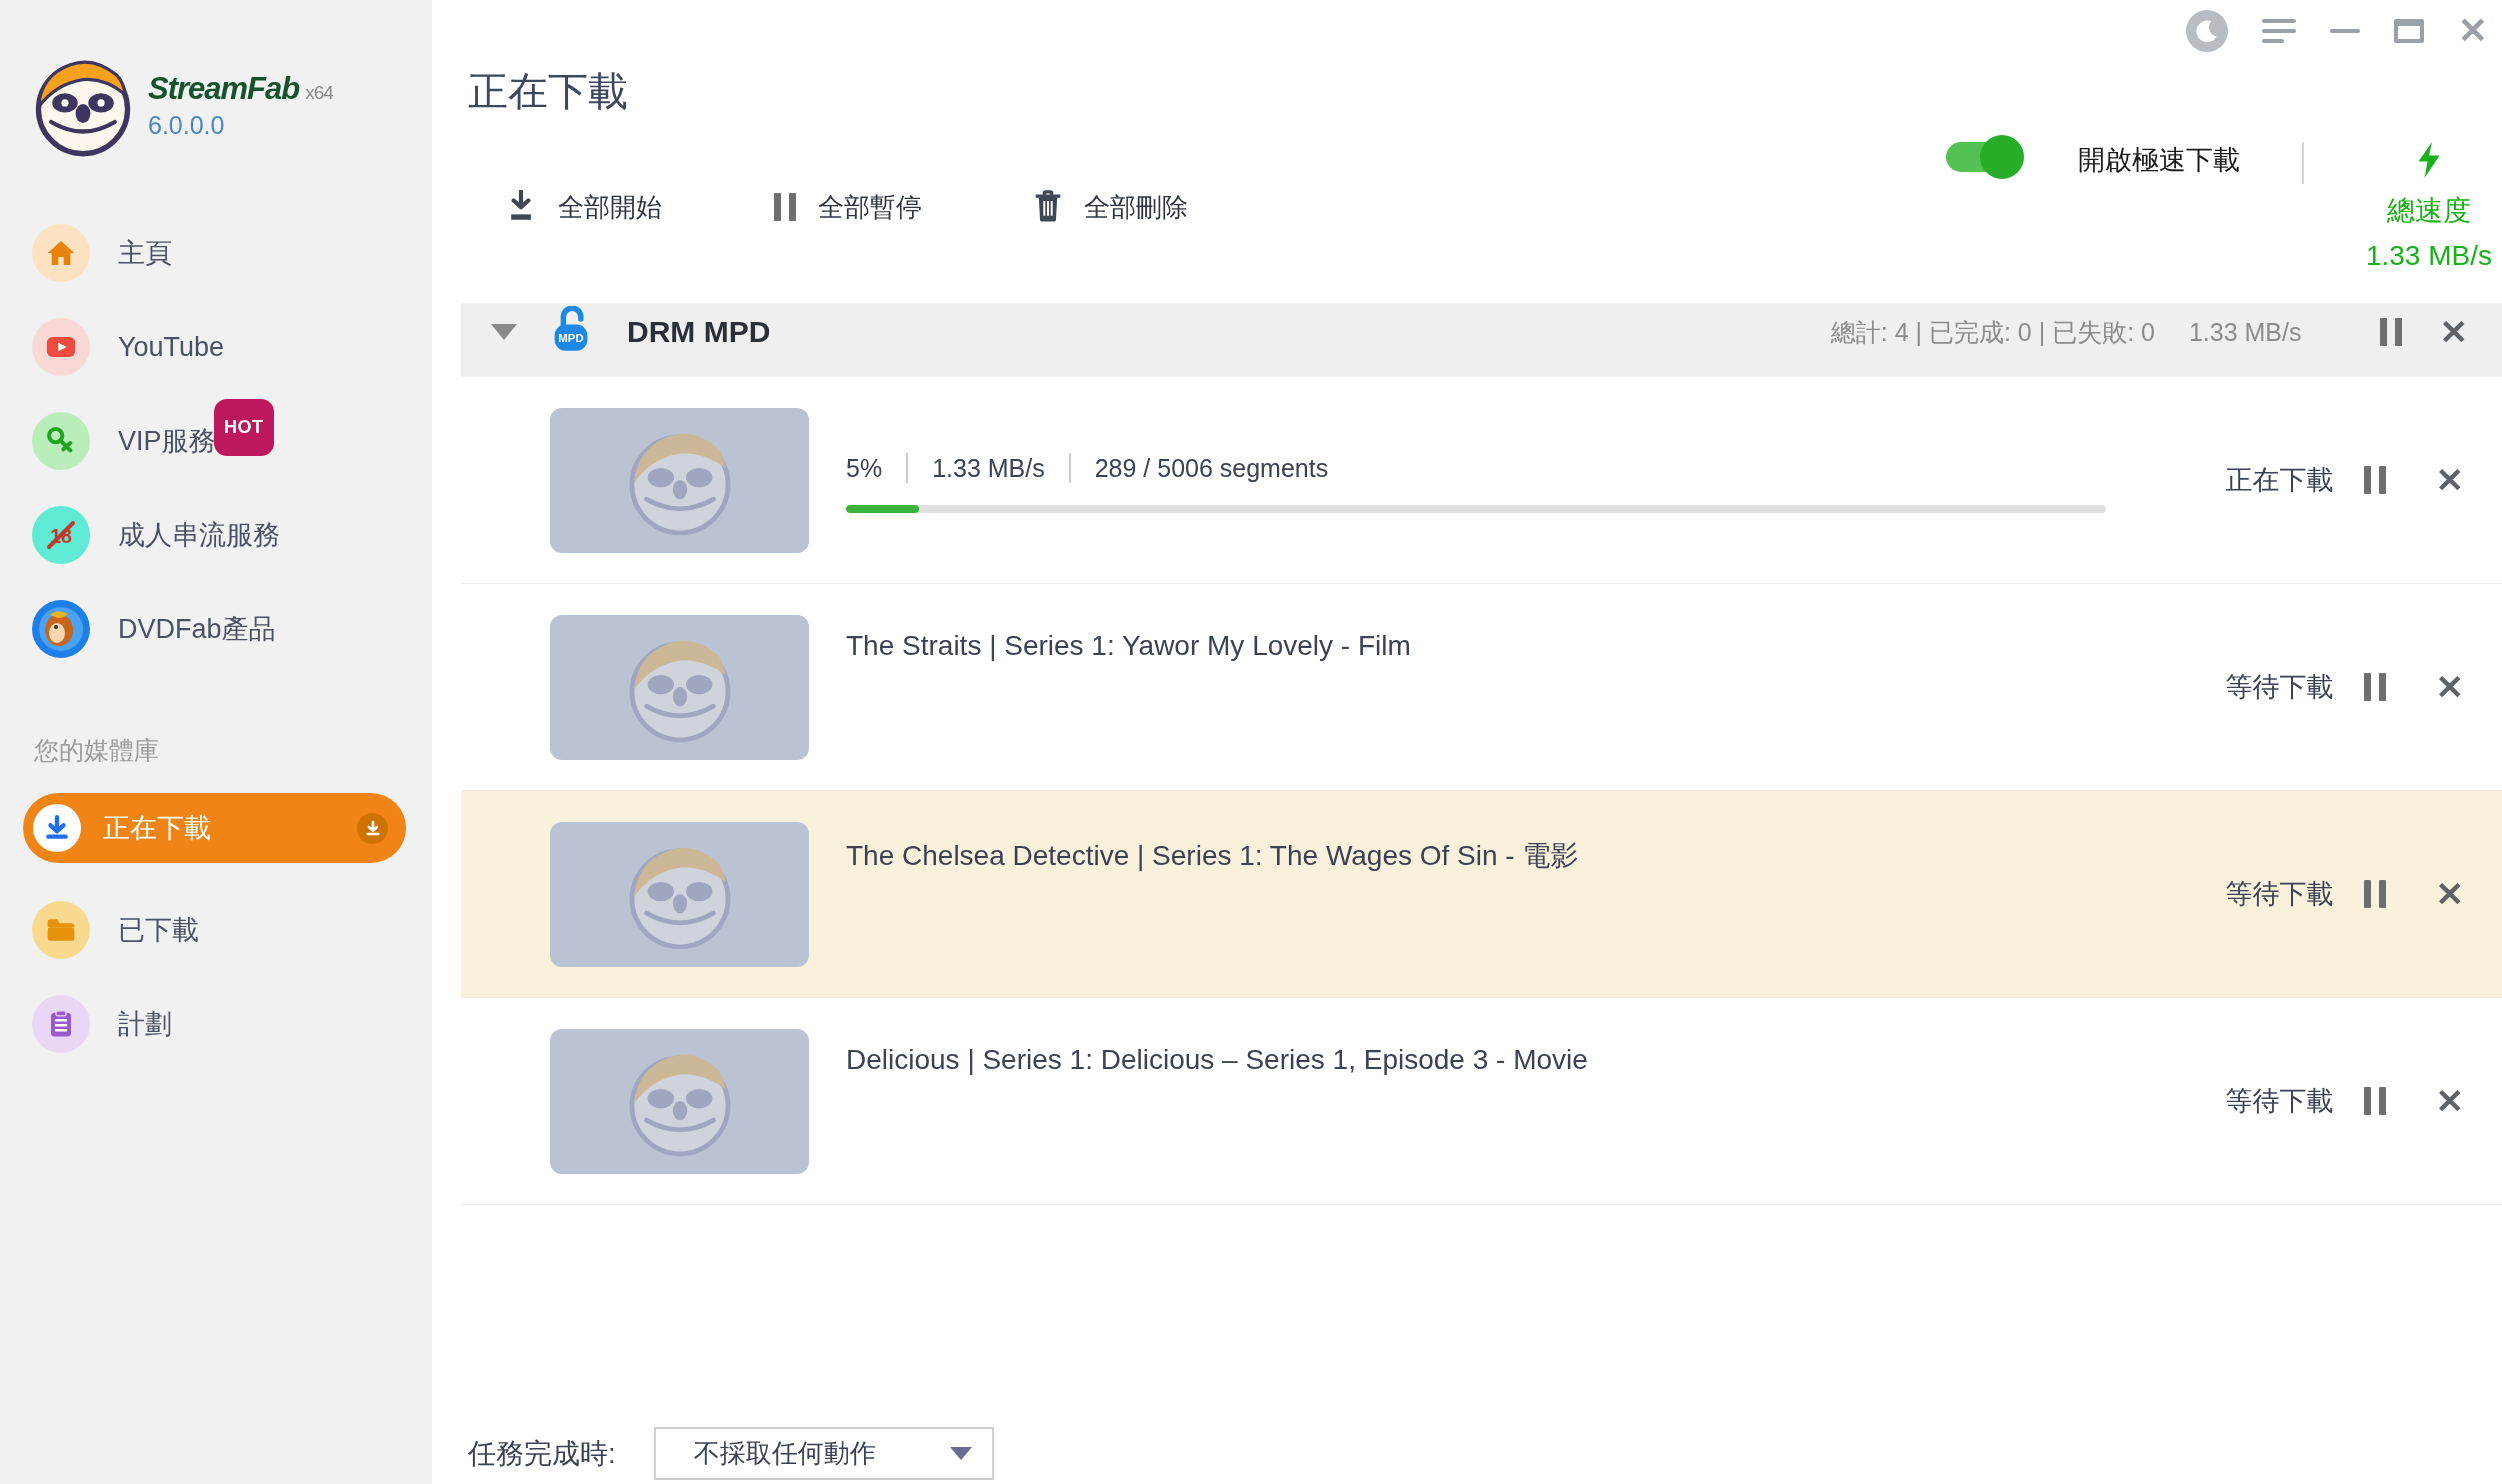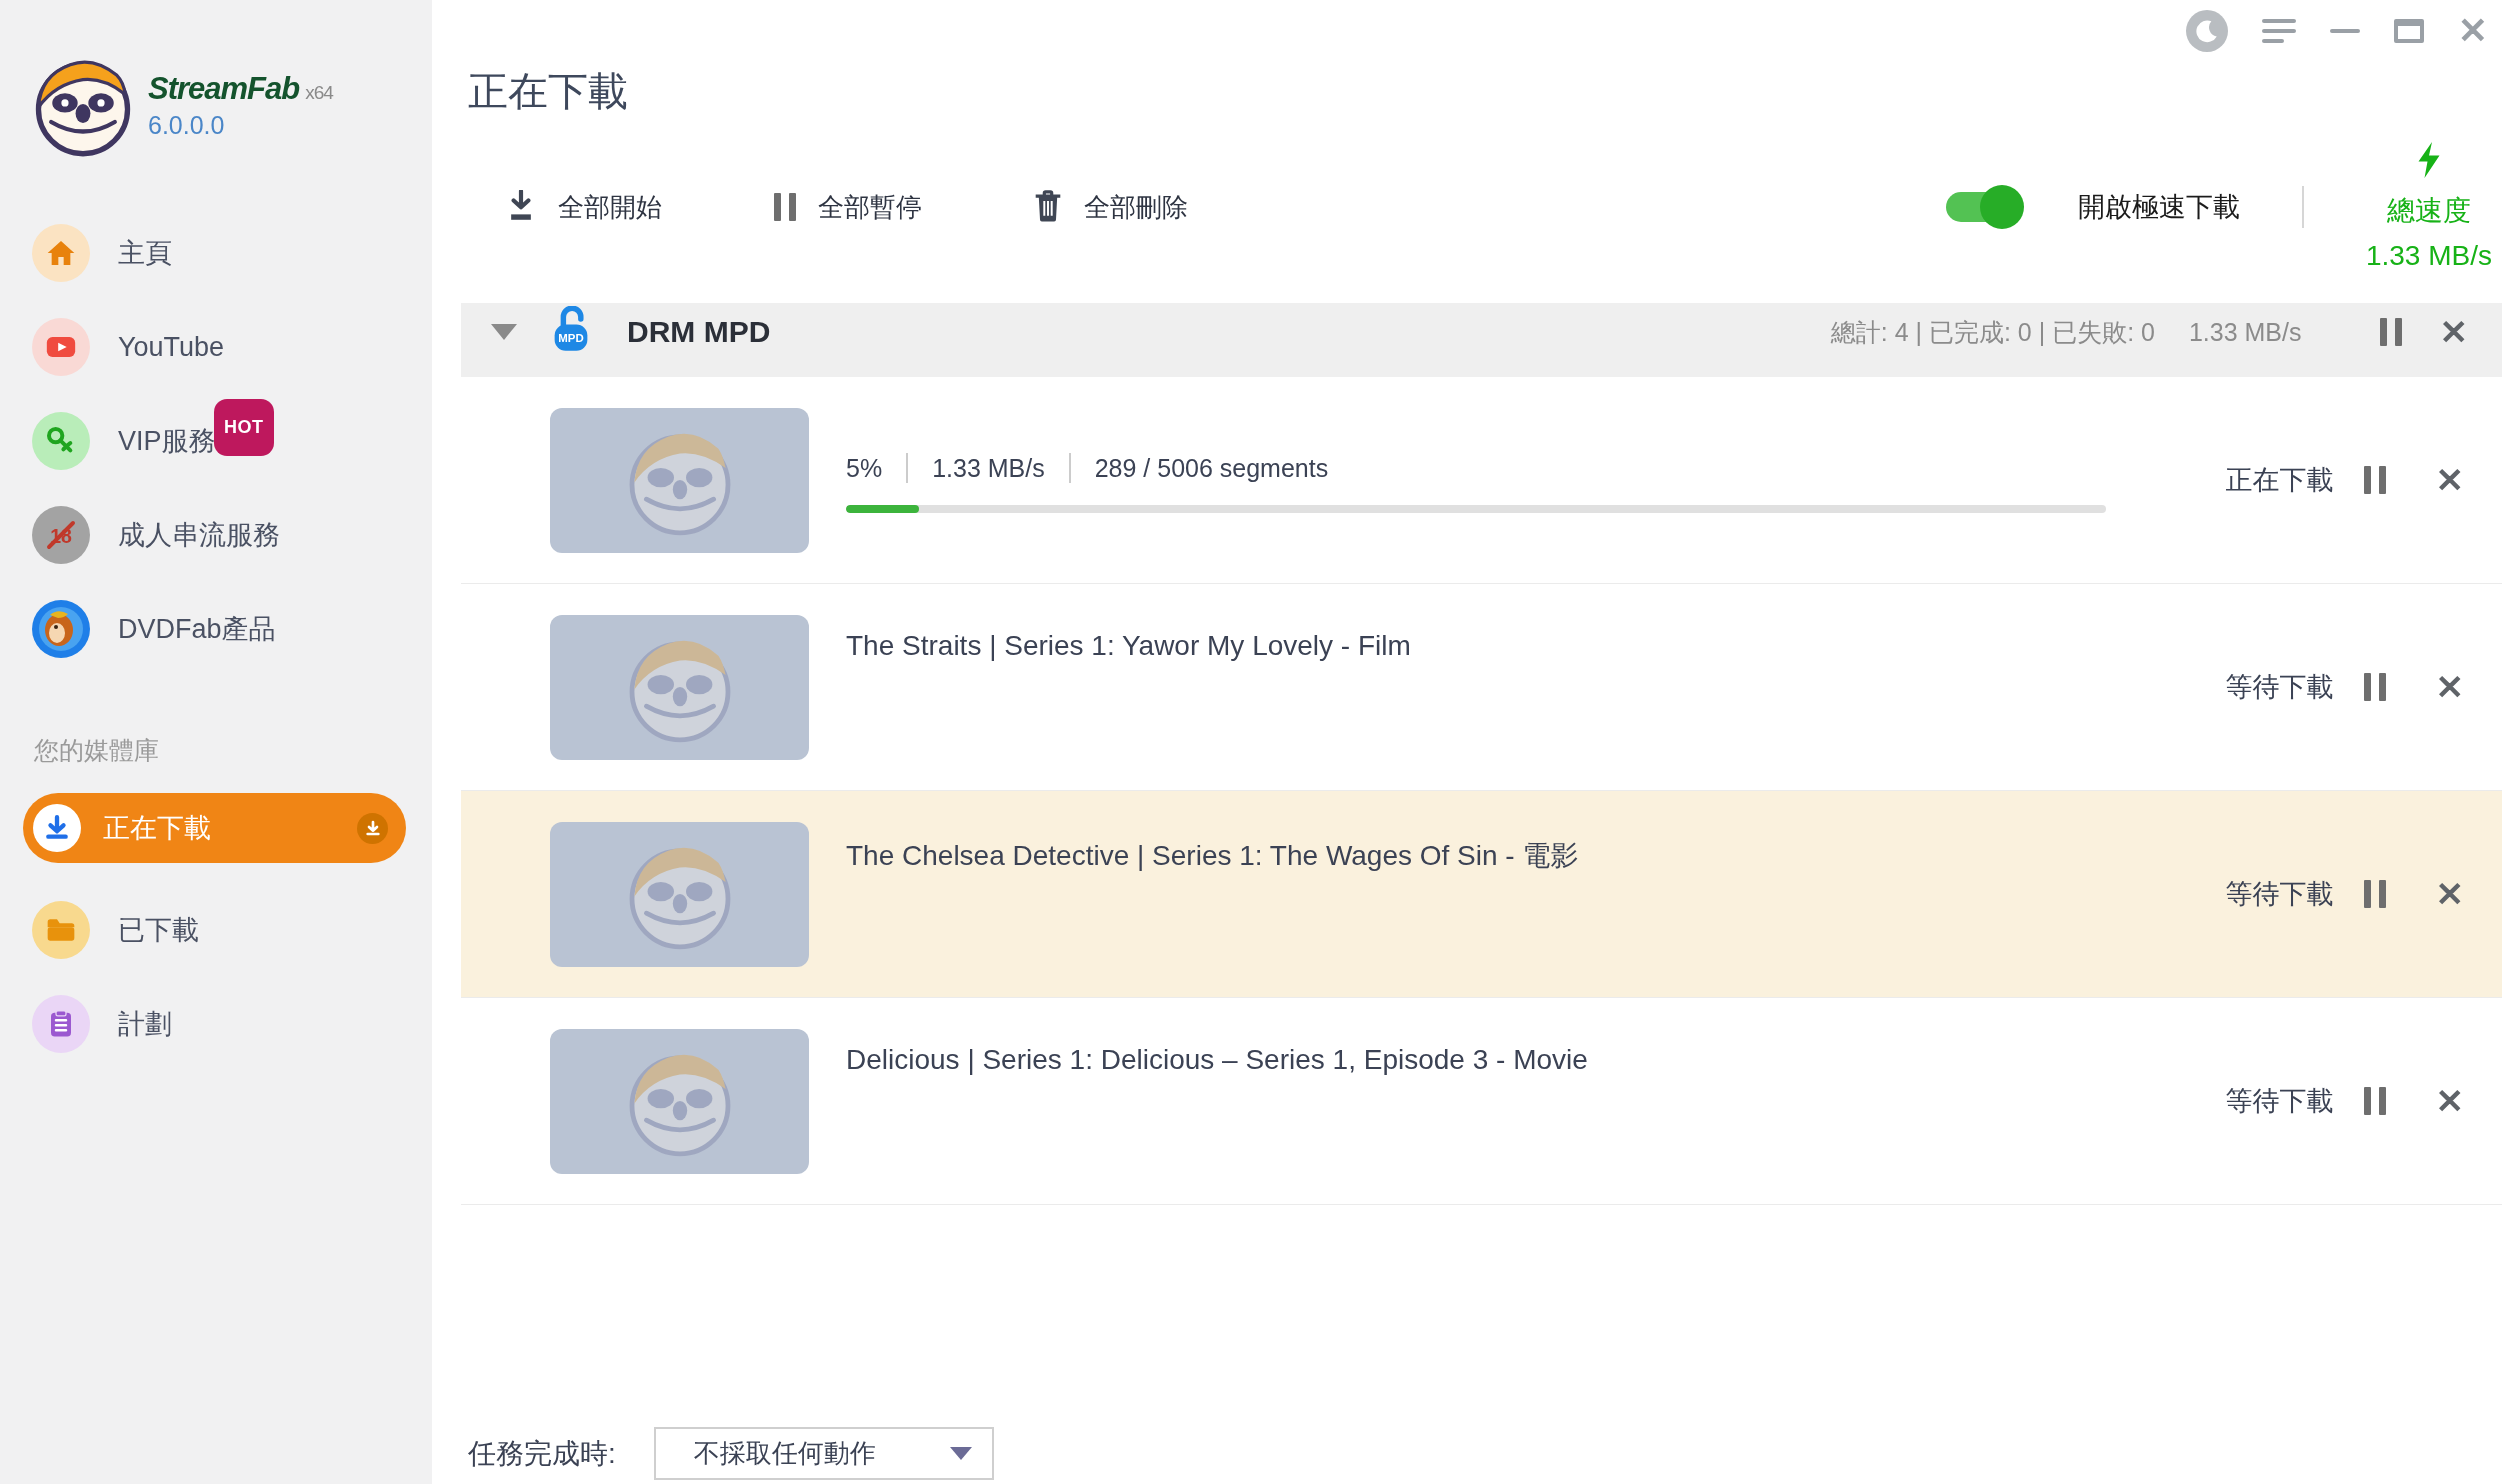--- a/index.html
+++ b/index.html
@@ -18,21 +18,21 @@
   .app-arch { font-size:19px; font-weight:normal; font-style:normal; color:#8a8a8a; margin-left:6px; }
   .app-version { font-size:25px; color:#4a86c8; margin-top:4px; font-style:normal; }
 
   .nav { margin-top:48px; }
   .nav-item { display:flex; align-items:center; height:94px; padding-left:32px; cursor:pointer; position:relative; }
   .nav-icon { width:58px; height:58px; border-radius:50%; display:flex; align-items:center; justify-content:center; flex:0 0 58px; position:relative; }
   .nav-label { margin-left:28px; font-size:27px; color:#4a5163; position:relative; }
   .hot-badge { position:absolute; top:-24px; right:-58px; background:#be185d; color:#fff; font-size:18px; font-weight:bold; padding:18px 10px; border-radius:13px; letter-spacing:.5px; }
 
   .ic-home-bg{background:#fbe3c2;} .ic-yt-bg{background:#f9d9d5;} .ic-key-bg{background:#b9edb9;}
-  .ic-cam-bg{background:#fbc7f0;} .ic-18-bg{background:#a3a3a3;} .ic-fab-bg{background:#1f7fe8;}
+  .ic-cam-bg{background:#fbc7f0;} .ic-18-bg{background:#5eead4;} .ic-fab-bg{background:#1f7fe8;}
   .ic-dl-bg{background:#ffffff;} .ic-folder-bg{background:#f8d98e;} .ic-plan-bg{background:#ead6f6;}
 
   .lib-label { margin:58px 0 0 34px; font-size:25px; color:#9a9a9a; }
 
   .lib-items { margin-top:26px; }
   .lib-item { display:flex; align-items:center; height:94px; padding-left:32px; cursor:pointer; }
   .lib-item.selected {
     height:70px; margin:4px 26px 20px 23px; padding-left:10px;
     background:#f08515; border-radius:35px; display:flex; align-items:center;
   }
@@ -50,21 +50,21 @@
   .hb1{width:34px;} .hb2{width:34px;} .hb3{width:22px; align-self:flex-start;}
   .min-glyph { width:30px; height:4px; background:#9aa0a6; border-radius:2px; }
   .max-glyph { width:30px; height:24px; border:4px solid #9aa0a6; border-top-width:7px; border-radius:2px; }
   .close-glyph { font-size:36px; color:#9aa0a6; line-height:1; font-weight:bold; }
 
   .page-title { margin:64px 0 0 36px; font-size:40px; font-weight:500; color:#3e485c; }
 
   .toolbar { display:flex; align-items:center; margin:62px 10px 0 74px; height:52px; }
   .tb-btn { display:flex; align-items:center; gap:22px; border:none; background:none; cursor:pointer; margin-right:112px; }
   .tb-label { font-size:26px; color:#2e3442; }
-  .toolbar-right { margin-left:auto; display:flex; align-items:center;gap:26px; }
+  .toolbar-right { margin-left:auto; display:flex; align-items:flex-start;gap:26px; }
   .toggle { width:76px; height:30px; border-radius:15px; background:#53c253; position:relative; cursor:pointer; flex:0 0 76px; }
   .toggle .knob { position:absolute; right:-2px; top:-7px; width:44px; height:44px; border-radius:50%; background:#27ad27; }
   .turbo-label { font-size:27px; color:#1b1b1b; margin:0 36px 0 30px; }
   .tb-divider { width:2px; height:42px; background:#d6d6d6; margin-right:36px; }
   .speed-group { display:flex; align-items:center; gap:10px;flex-direction:column; }
   .speed-label, .speed-value { font-size:28px; color:#17b217; }
 
   
   .group-panel { margin:70px 0 0 29px; }
   .group-header { height:74px; background:#efefef; display:flex; align-items:center; padding:0 30px 16px 22px; }

